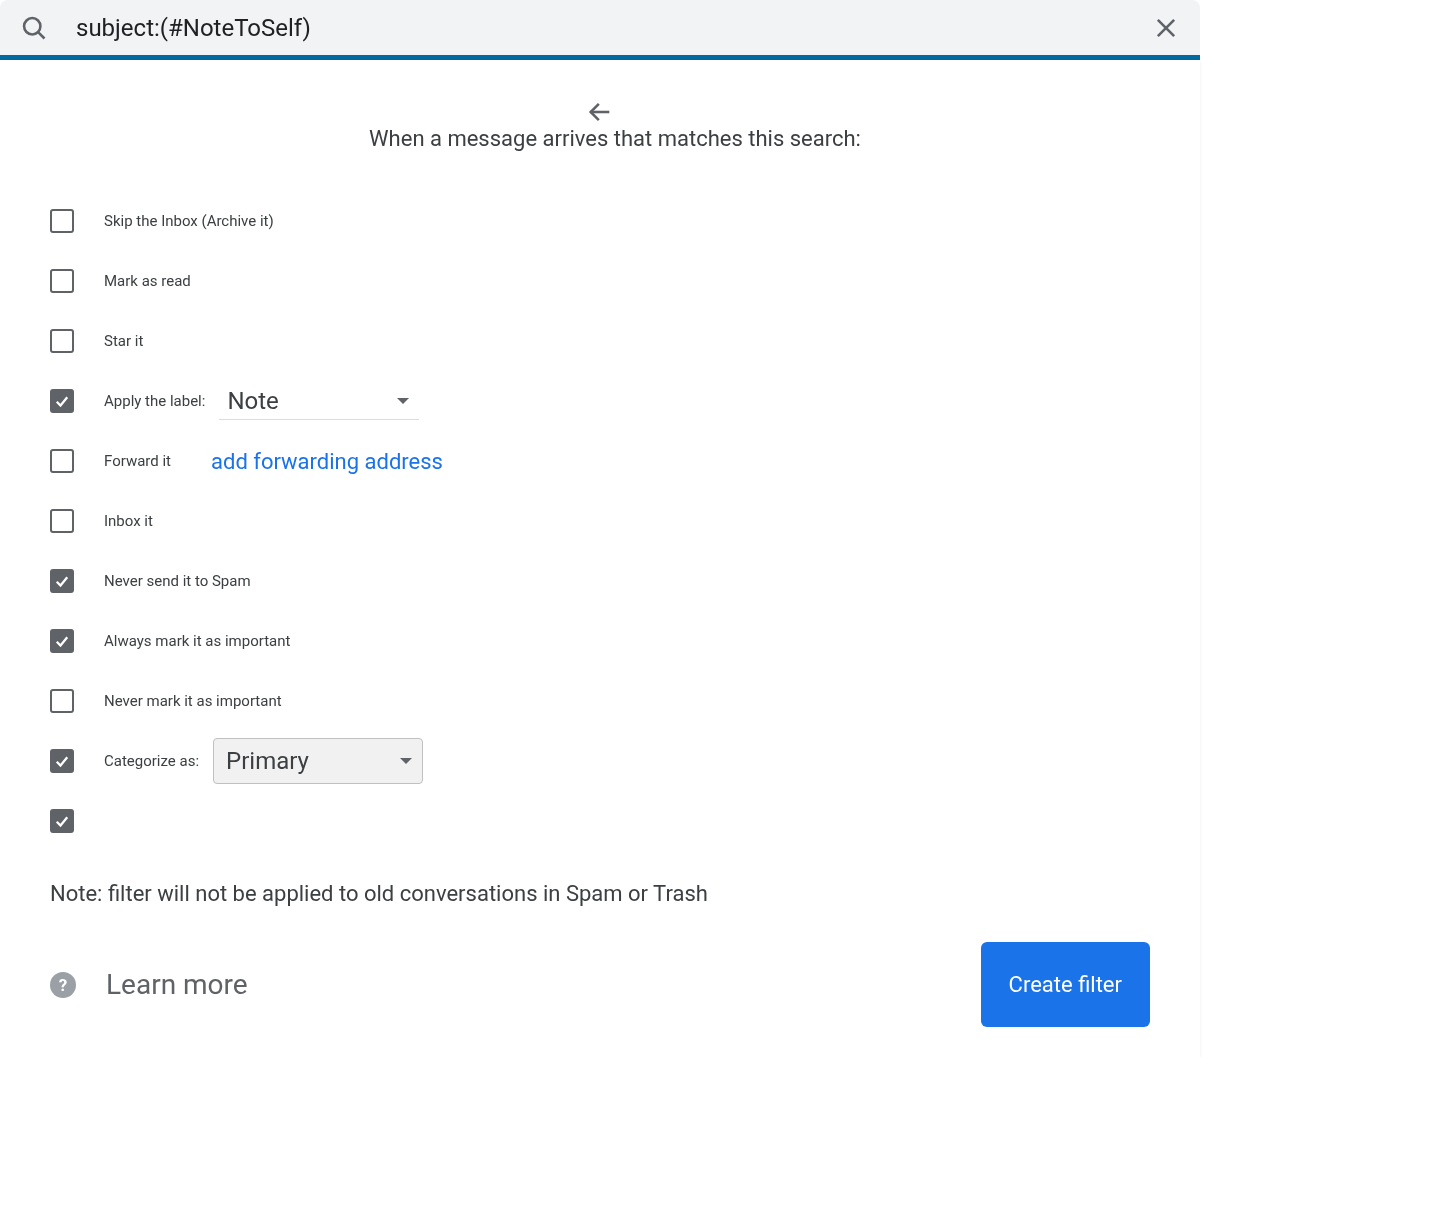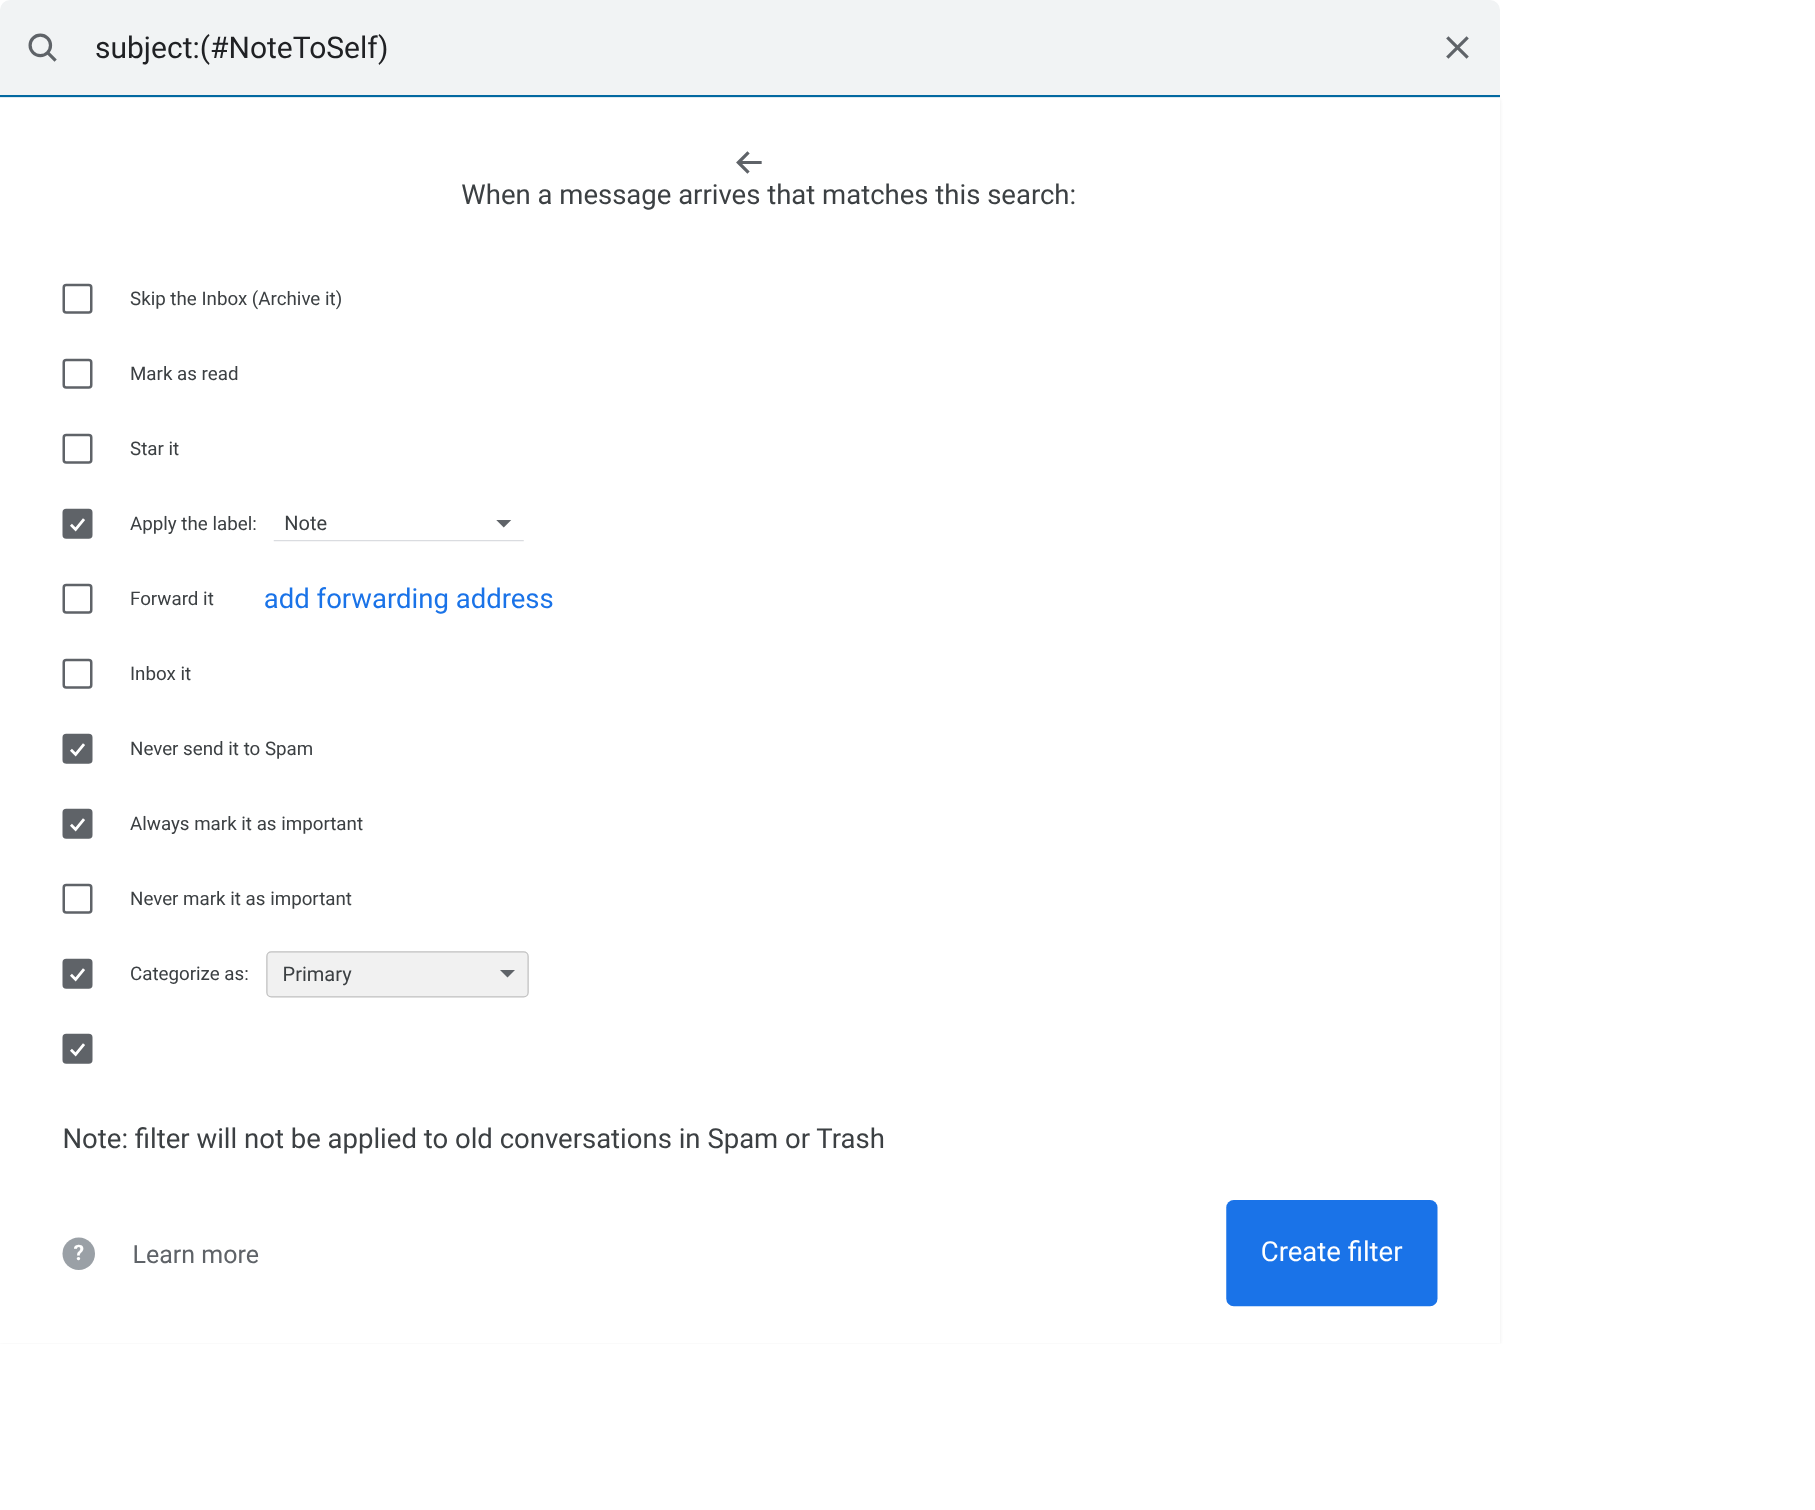--- a/index.html
+++ b/index.html
@@ -10,25 +10,25 @@
       color: #3c4043;
     }
     .container {
       width: 1200px;
       margin: 0;
       padding: 0;
     }
     .search-bar {
       background: #f1f3f4;
       border-radius: 8px 8px 0 0;
-      height: 78px;
+      height: 60px;
       display: flex;
       align-items: center;
       padding: 0 20px;
-      border-bottom: 2px solid #0369a1;
+      border-bottom: 5px solid #0369a1;
     }
     .search-icon {
       width: 28px;
       height: 28px;
       color: #5f6368;
       flex-shrink: 0;
     }
     .search-input {
       flex: 1;
       border: none;
@@ -98,21 +98,21 @@
     .checkbox.checked .checkmark {
       display: block;
     }
     .option-label {
       font-size: 15px;
       color: #3c4043;
       margin-left: 30px;
     }
     .inline-select {
       margin-left: 14px;
-      font-size: 16px;
+      font-size: 24px;
       color: #3c4043;
       padding: 4px 40px 4px 8px;
       border: none;
       border-bottom: 1px solid #dadce0;
       background: transparent;
       position: relative;
       display: inline-flex;
       align-items: center;
       cursor: pointer;
       min-width: 200px;
@@ -163,21 +163,21 @@
       color: #fff;
       display: flex;
       align-items: center;
       justify-content: center;
       font-size: 17px;
       font-weight: bold;
       flex-shrink: 0;
     }
     .learn-more {
       color: #5f6368;
-      font-size: 20px;
+      font-size: 28px;
       margin-left: 30px;
       cursor: pointer;
       text-align: right;
     }
     .spacer { flex: 1; }
     .create-btn {
       background: #1a73e8;
       color: #fff;
       border: none;
       border-radius: 6px;

